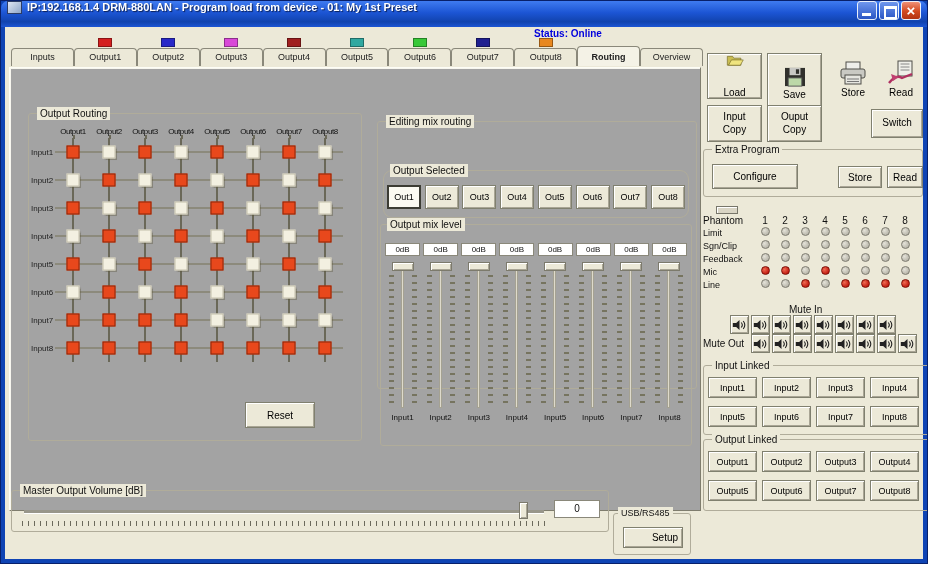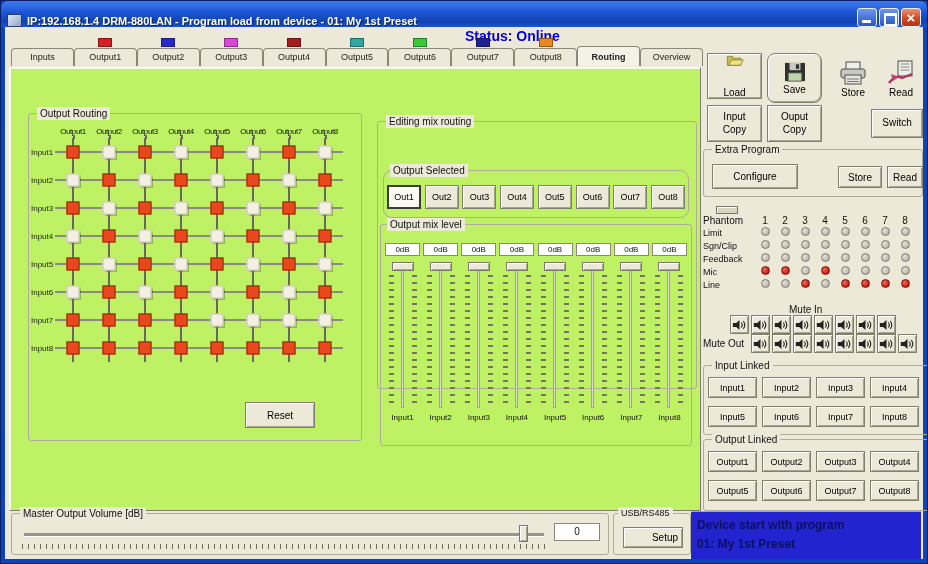--- a/index.html
+++ b/index.html
@@ -1,42 +1,42 @@
 <!DOCTYPE html>
 <html style="--matrix-active: #e8481c; --led-on: #c41e12; --status-bg: #2323cf; --status-textcol: #0a1160; --status-text: #0000dd;"><head>
 <meta charset="utf-8">
 <style>
   html,body{margin:0;padding:0;background:#fff;}
   *{box-sizing:border-box;font-family:"Liberation Sans",sans-serif;}
   .window{position:relative;width:928px;height:564px;background:#0f44b4;border:1px solid #08206a;overflow:hidden;}
   
-  .titlebar{position:absolute;left:0;top:0;right:0;height:26px;display:flex;align-items:flex-end;padding:0 6px;
+  .titlebar{position:absolute;left:0;top:0;right:0;height:26px;display:flex;align-items:flex-start;padding:0 6px;
     background:linear-gradient(180deg,#3f7bf0 0%,#1c55d4 45%,#1143ae 80%,#1c55d4 100%);
     border-radius:7px 7px 0 0;color:#fff;}
   .win-icon{width:15px;height:13px;margin-right:5px;background:linear-gradient(135deg,#dfe6f2,#8ea6c8);border:1px solid #2c3c66;}
   .title{font-size:11px;font-weight:bold;text-shadow:1px 1px 1px #0a1f55;white-space:nowrap;overflow:hidden;flex:1;}
   .win-controls{display:flex;gap:2px;}
   .wbtn{position:relative;width:20px;height:19px;border-radius:3px;border:1px solid #e9f0fb;}
   .wbtn.mm{background:linear-gradient(180deg,#6f97ee,#2a55c4);}
   .wbtn.cl{background:linear-gradient(180deg,#ef9076,#d2491f 55%,#b23312);}
   .wbtn.mm.min::after{content:'';position:absolute;left:4px;bottom:3px;width:9px;height:3px;background:#fff;}
   .wbtn.mm.max::after{content:'';position:absolute;left:4px;top:4px;width:9px;height:8px;border:2px solid #fff;border-top-width:3px;}
   .wbtn.cl::after{content:'×';position:absolute;left:0;top:0;width:100%;text-align:center;color:#fff;font-size:15px;line-height:17px;font-weight:bold;}
   
   .bodyarea{position:absolute;left:4px;right:4px;top:26px;bottom:4px;background:#ece9d8;font-size:10px;color:#111;}
-  .status{position:absolute;left:460px;top:1px;width:206px;text-align:left;font-size:14px;font-weight:bold;color:var(--status-text,#0000dd);}
+  .status{position:absolute;left:460px;top:1px;width:206px;text-align:center;font-size:10px;font-weight:bold;color:var(--status-text,#0000dd);}
   
   .tabstrip{position:absolute;left:6px;top:11px;width:692px;display:flex;z-index:3;}
   .tab-slot{flex:1;display:flex;flex-direction:column;}
   .chip{width:14px;height:9px;margin:0 auto 1px;border:1px solid rgba(0,0,0,.35);}
   .tab{height:18px;line-height:17px;text-align:center;font-size:9px;color:#222;background:#ece9d8;
     border:1px solid #8a887a;border-bottom:none;border-radius:4px 4px 0 0;}
   .tab.active{font-weight:bold;background:#f4f2e6;height:20px;margin-top:-2px;line-height:20px;position:relative;z-index:4;}
   
-  .mainpanel{position:absolute;left:4px;top:40px;width:692px;height:444px;background:#bef264;
+  .mainpanel{position:absolute;left:4px;top:40px;width:692px;height:444px;background:#a3a3a3;
     border:1px solid;border-color:#fdfdf6 #7f7d6e #7f7d6e #fdfdf6;box-shadow:inset 1px 1px 0 #f7f6ee;}
   .grp{position:absolute;border:1px solid #b0ac9a;border-radius:3px;}
   .grp>.glabel{position:absolute;top:-7px;left:8px;background:#ece9d8;padding:0 3px;font-size:10px;line-height:13px;white-space:nowrap;}
   
   .routing-grp{left:18px;top:45px;width:334px;height:328px;}
   #matrix{position:absolute;left:2px;top:10px;}
   .mx-row{display:flex;align-items:center;height:28px;}
   .mx-head{height:14px;}
   .mx-corner,.mx-row-label{width:24px;font-size:8px;color:#222;white-space:nowrap;}
   .mx-col-label{width:36px;font-size:8px;text-align:center;white-space:nowrap;position:relative;letter-spacing:-0.4px;}
@@ -94,21 +94,21 @@
   
   .muterow{position:absolute;left:0;width:220px;display:flex;align-items:center;}
   .mute-label{width:48px;font-size:10px;}
   .mute-btns{display:flex;gap:2px;}
   .mutebtn{width:19px;height:19px;display:flex;align-items:center;justify-content:center;}
   
   .linked-grp{left:0;width:260px;height:70px;}
   .linkgrid{position:absolute;left:4px;top:11px;display:grid;grid-template-columns:repeat(4,49px);gap:8px 5px;}
   .linkbtn{width:49px;height:21px;font-size:9px;}
   
-  .master-grp{left:6px;top:486px;width:598px;height:42px;}
+  .master-grp{left:6px;top:463px;width:598px;height:42px;}
   .h-slider{position:absolute;left:12px;top:10px;width:520px;height:20px;}
   .h-track{position:absolute;left:0;right:0;top:9px;height:3px;background:#98968a;box-shadow:0 1px 0 #fff;}
   .h-thumb{position:absolute;top:1px;width:9px;height:17px;background:#ece9d8;border:1px solid #7c7a6c;
     box-shadow:inset 1px 1px 0 #fff,inset -1px -1px 0 #a9a595;}
   .h-ticks{position:absolute;left:10px;top:30px;width:524px;height:5px;
     background:repeating-linear-gradient(90deg,#6c6a5c 0 1px,transparent 1px 6px);}
   .mv-value{position:absolute;left:542px;top:9px;width:46px;height:18px;background:#fff;border:1px solid #8a887a;
     font-size:10px;text-align:center;line-height:16px;}
   .usb-grp{left:608px;top:486px;width:78px;height:42px;}
   .usb-grp>.glabel{font-size:9px;left:4px;}
@@ -648,21 +648,21 @@
     </div>
 
     <div class="rightpanel">
       <button class="btn bigbtn" style="left:4px;top:12px;width:55px;height:46px;gap:20px;">
         <svg width="28" height="20" viewBox="0 0 30 22">
           <path d="M2 19 L2 4 L11 4 L13 7 L25 7 L25 19 Z" fill="#c9bd52" stroke="#6a6020"></path>
           <path d="M4 19 L9 10 L29 10 L24 19 Z" fill="#efe47e" stroke="#6a6020"></path>
         </svg>
         <span>Load</span>
       </button>
-      <button class="btn bigbtn" style="left:64px;top:12px;width:55px;height:50px;border-radius:8px;">
+      <button class="btn bigbtn" style="left:64px;top:12px;width:55px;height:60px;">
         <svg width="22" height="20" viewBox="0 0 24 22">
           <rect x="1" y="1" width="22" height="20" fill="#30302c"></rect>
           <rect x="6" y="1" width="12" height="8" fill="#c8c8c4"></rect>
           <rect x="13" y="2.5" width="3.5" height="5" fill="#30302c"></rect>
           <rect x="4.5" y="12" width="15" height="9" fill="#bcd8a8" stroke="#555"></rect>
         </svg>
         <span>Save</span>
       </button>
       <button class="iconbtn" style="left:126px;top:8px;width:48px;height:50px;">
         <svg width="32" height="26" viewBox="0 0 32 26">
@@ -930,18 +930,14 @@
       </div>
       <span class="h-ticks"></span>
       <span class="mv-value">0</span>
     </div>
 
     <div class="grp usb-grp">
       <span class="glabel">USB/RS485</span>
       <button class="btn setup-btn">Setup</button>
     </div>
 
-    <div class="bluebox">
-      <div class="l1">Device start with program</div>
-      <div class="l2">01: My 1st Preset</div>
-    </div>
   </div>
 </div>
 
 </body></html>

